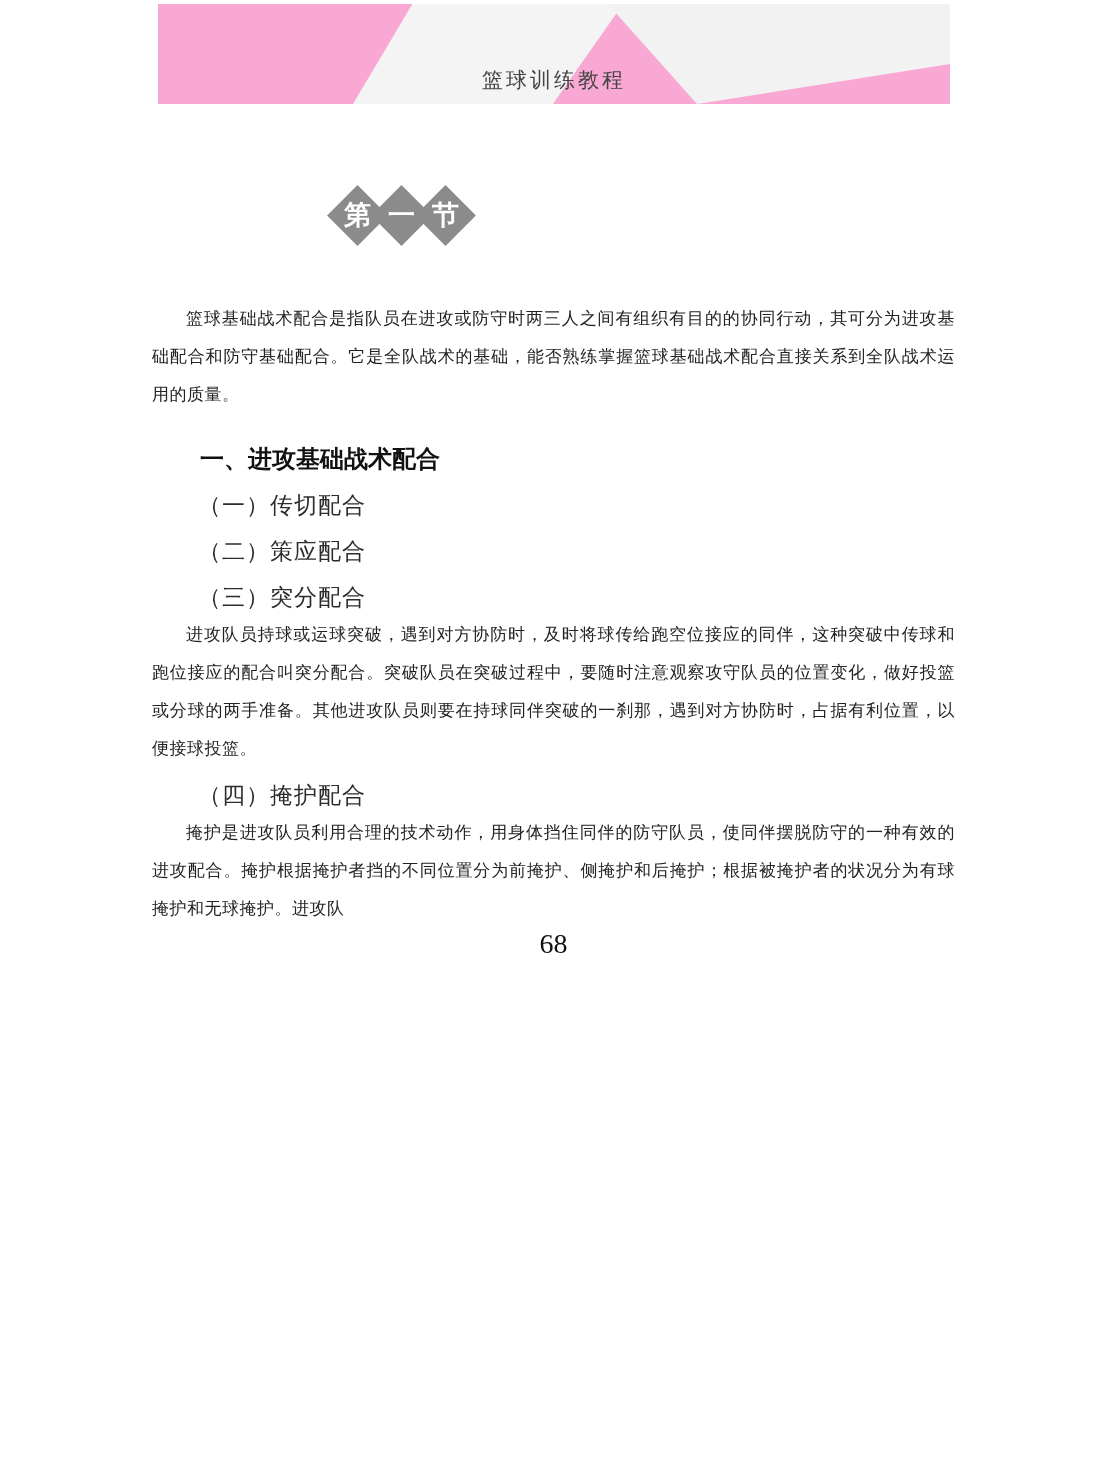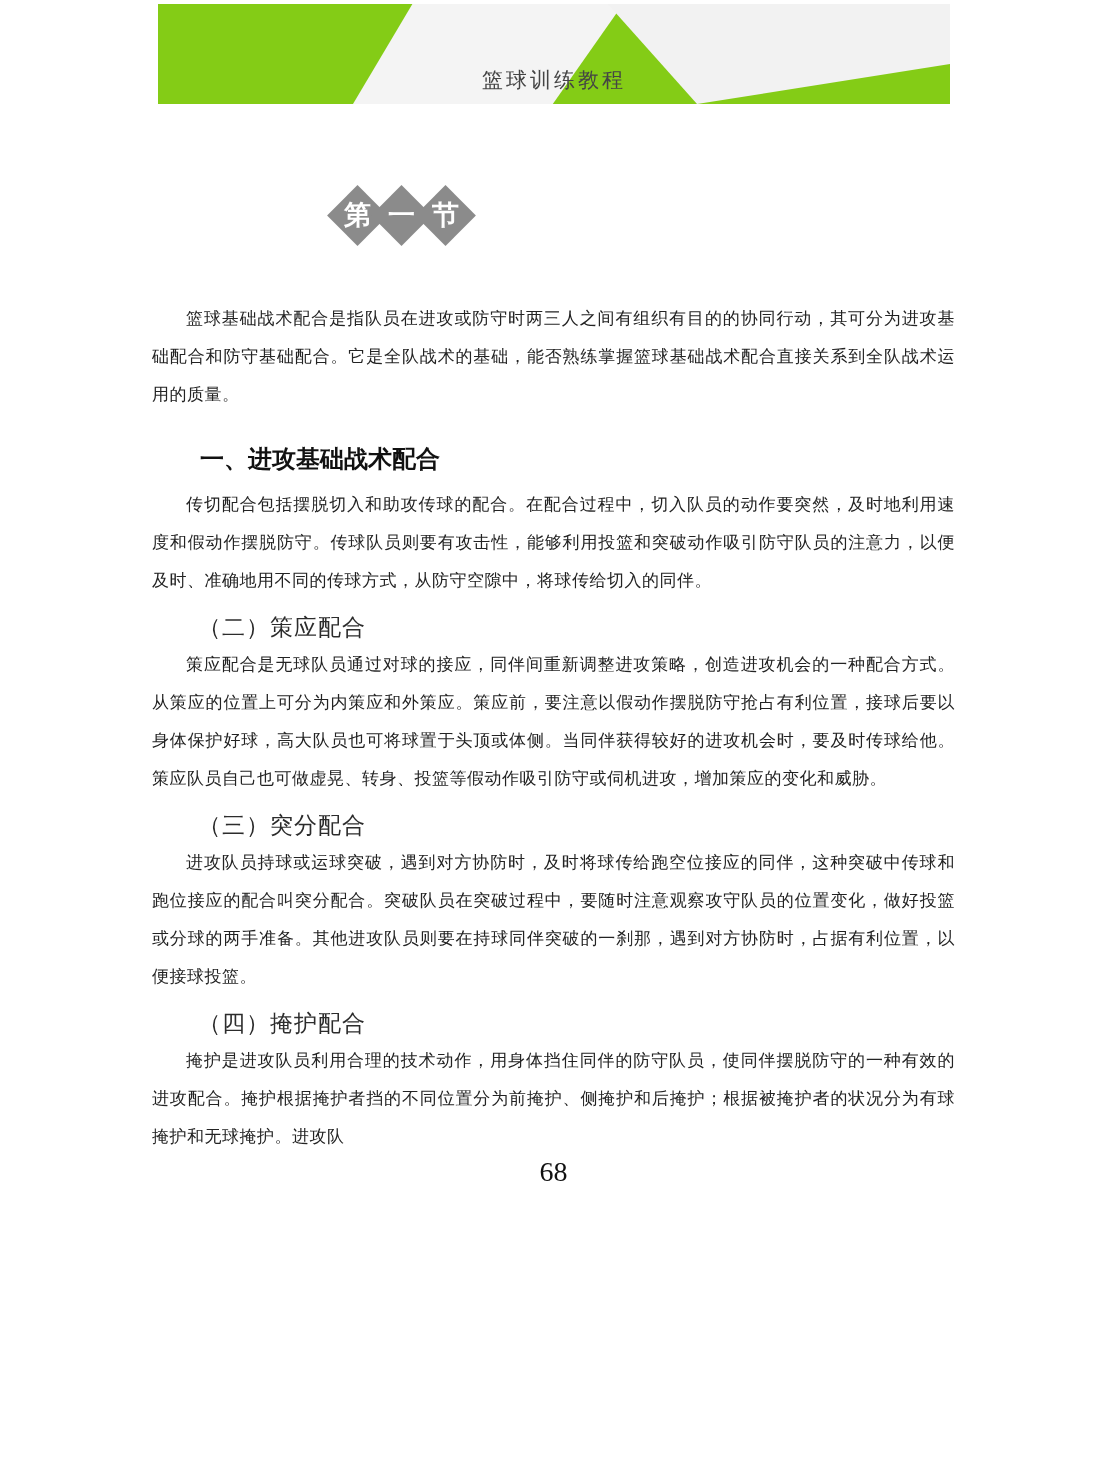--- a/index.html
+++ b/index.html
@@ -9,21 +9,21 @@
     position: relative;
     font-family: "Liberation Serif", serif;
     color: #222222;
     overflow: hidden;
   }
 
   
   .band {
     margin: 4px auto 0 auto;
     width: 792px; height: 100px;
-    background: #84cc16;
+    background: #f9a8d4;
     position: relative;
     display: flex;
     align-items: flex-end;
     justify-content: center;
     overflow: hidden;
   }
   .band-shape-1 {
     position: absolute; left: 195px; top: 0;
     width: 270px; height: 100%;
     background: #f4f4f4;
@@ -144,24 +144,23 @@
       <span>节</span>
     </div>
   </div>
 </div>
 
 <main class="content">
   <p class="para intro">篮球基础战术配合是指队员在进攻或防守时两三人之间有组织有目的的协同行动，其可分为进攻基础配合和防守基础配合。它是全队战术的基础，能否熟练掌握篮球基础战术配合直接关系到全队战术运用的质量。</p>
 
   <h2 class="h2">一、进攻基础战术配合</h2>
 
-  <p class="para">传切配合包括摆脱切入和助攻传球的配合。在配合过程中，切入队员的动作要突然，及时地利用速度和假动作摆脱防守。传球队员则要有攻击性，能够利用投篮和突破动作吸引防守队员的注意力，以便及时、准确地用不同的传球方式，从防守空隙中，将球传给切入的同伴。</p>
+  <h3 class="sub-heading">（一）传切配合</h3>
 
   <h3 class="sub-heading">（二）策应配合</h3>
-  <p class="para">策应配合是无球队员通过对球的接应，同伴间重新调整进攻策略，创造进攻机会的一种配合方式。从策应的位置上可分为内策应和外策应。策应前，要注意以假动作摆脱防守抢占有利位置，接球后要以身体保护好球，高大队员也可将球置于头顶或体侧。当同伴获得较好的进攻机会时，要及时传球给他。策应队员自己也可做虚晃、转身、投篮等假动作吸引防守或伺机进攻，增加策应的变化和威胁。</p>
 
   <h3 class="sub-heading">（三）突分配合</h3>
   <p class="para">进攻队员持球或运球突破，遇到对方协防时，及时将球传给跑空位接应的同伴，这种突破中传球和跑位接应的配合叫突分配合。突破队员在突破过程中，要随时注意观察攻守队员的位置变化，做好投篮或分球的两手准备。其他进攻队员则要在持球同伴突破的一刹那，遇到对方协防时，占据有利位置，以便接球投篮。</p>
 
   <h3 class="sub-heading">（四）掩护配合</h3>
   <p class="para">掩护是进攻队员利用合理的技术动作，用身体挡住同伴的防守队员，使同伴摆脱防守的一种有效的进攻配合。掩护根据掩护者挡的不同位置分为前掩护、侧掩护和后掩护；根据被掩护者的状况分为有球掩护和无球掩护。进攻队</p>
 
   <div class="page-number">68</div>
 </main>
 

